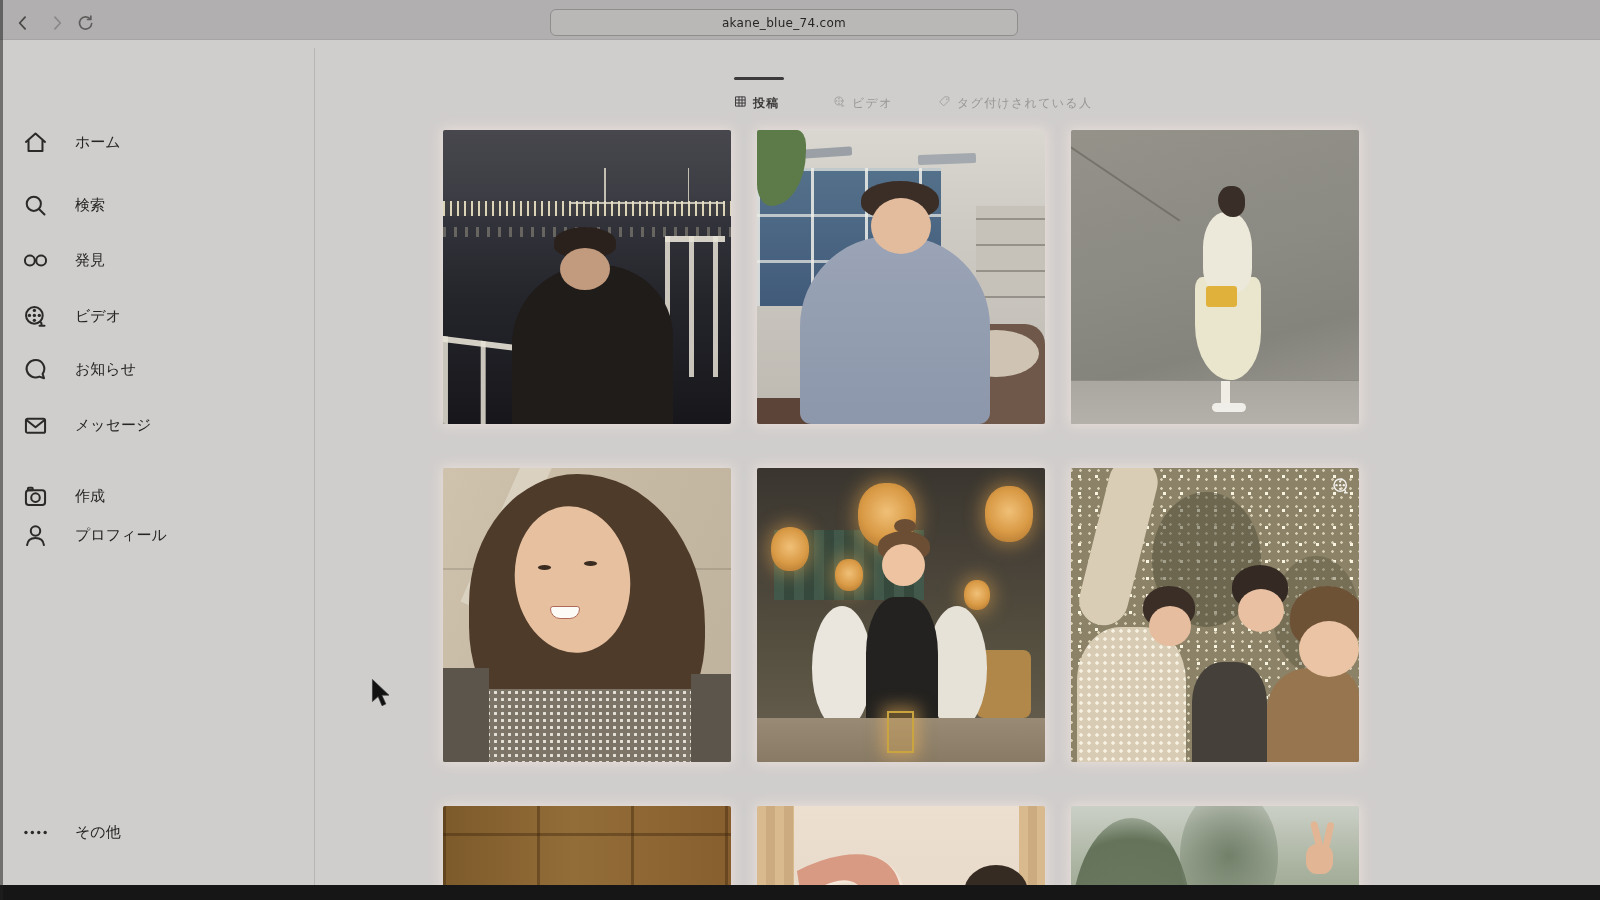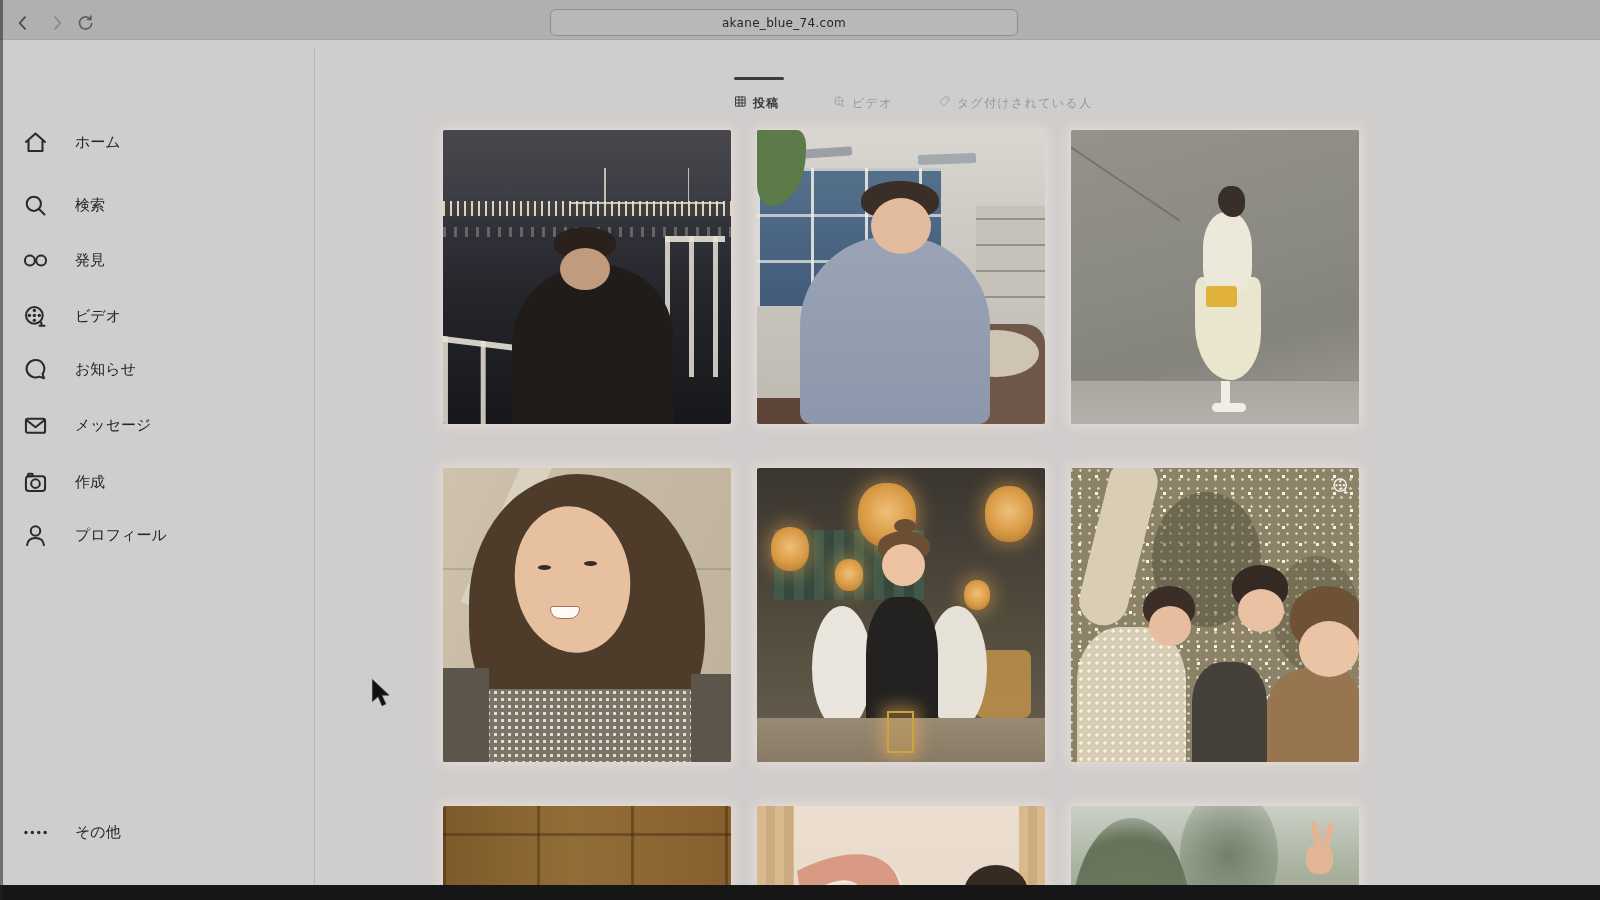--- a/index.html
+++ b/index.html
@@ -235,21 +235,21 @@
     </div>
     <div class="side-item" style="top:363px">
       <span class="ic">
           <svg viewBox="0 0 24 24">
             <rect x="3.5" y="6" width="17" height="12.5" rx="1.5"></rect>
             <path d="M4.5 7.5 12 13.5 19.5 7.5"></path>
           </svg>
         </span>
       <span>メッセージ</span>
     </div>
-    <div class="side-item" style="top:420px">
+    <div class="side-item" style="top:434px">
       <span class="ic">
           <svg viewBox="0 0 24 24">
             <rect x="3.5" y="6.5" width="17" height="13" rx="2.5"></rect>
             <circle cx="12" cy="13" r="3.8"></circle>
             <rect x="5.3" y="4.3" width="4.2" height="2.2" rx="0.6"></rect>
           </svg>
         </span>
       <span>作成</span>
     </div>
     <div class="side-item" style="top:473px">

